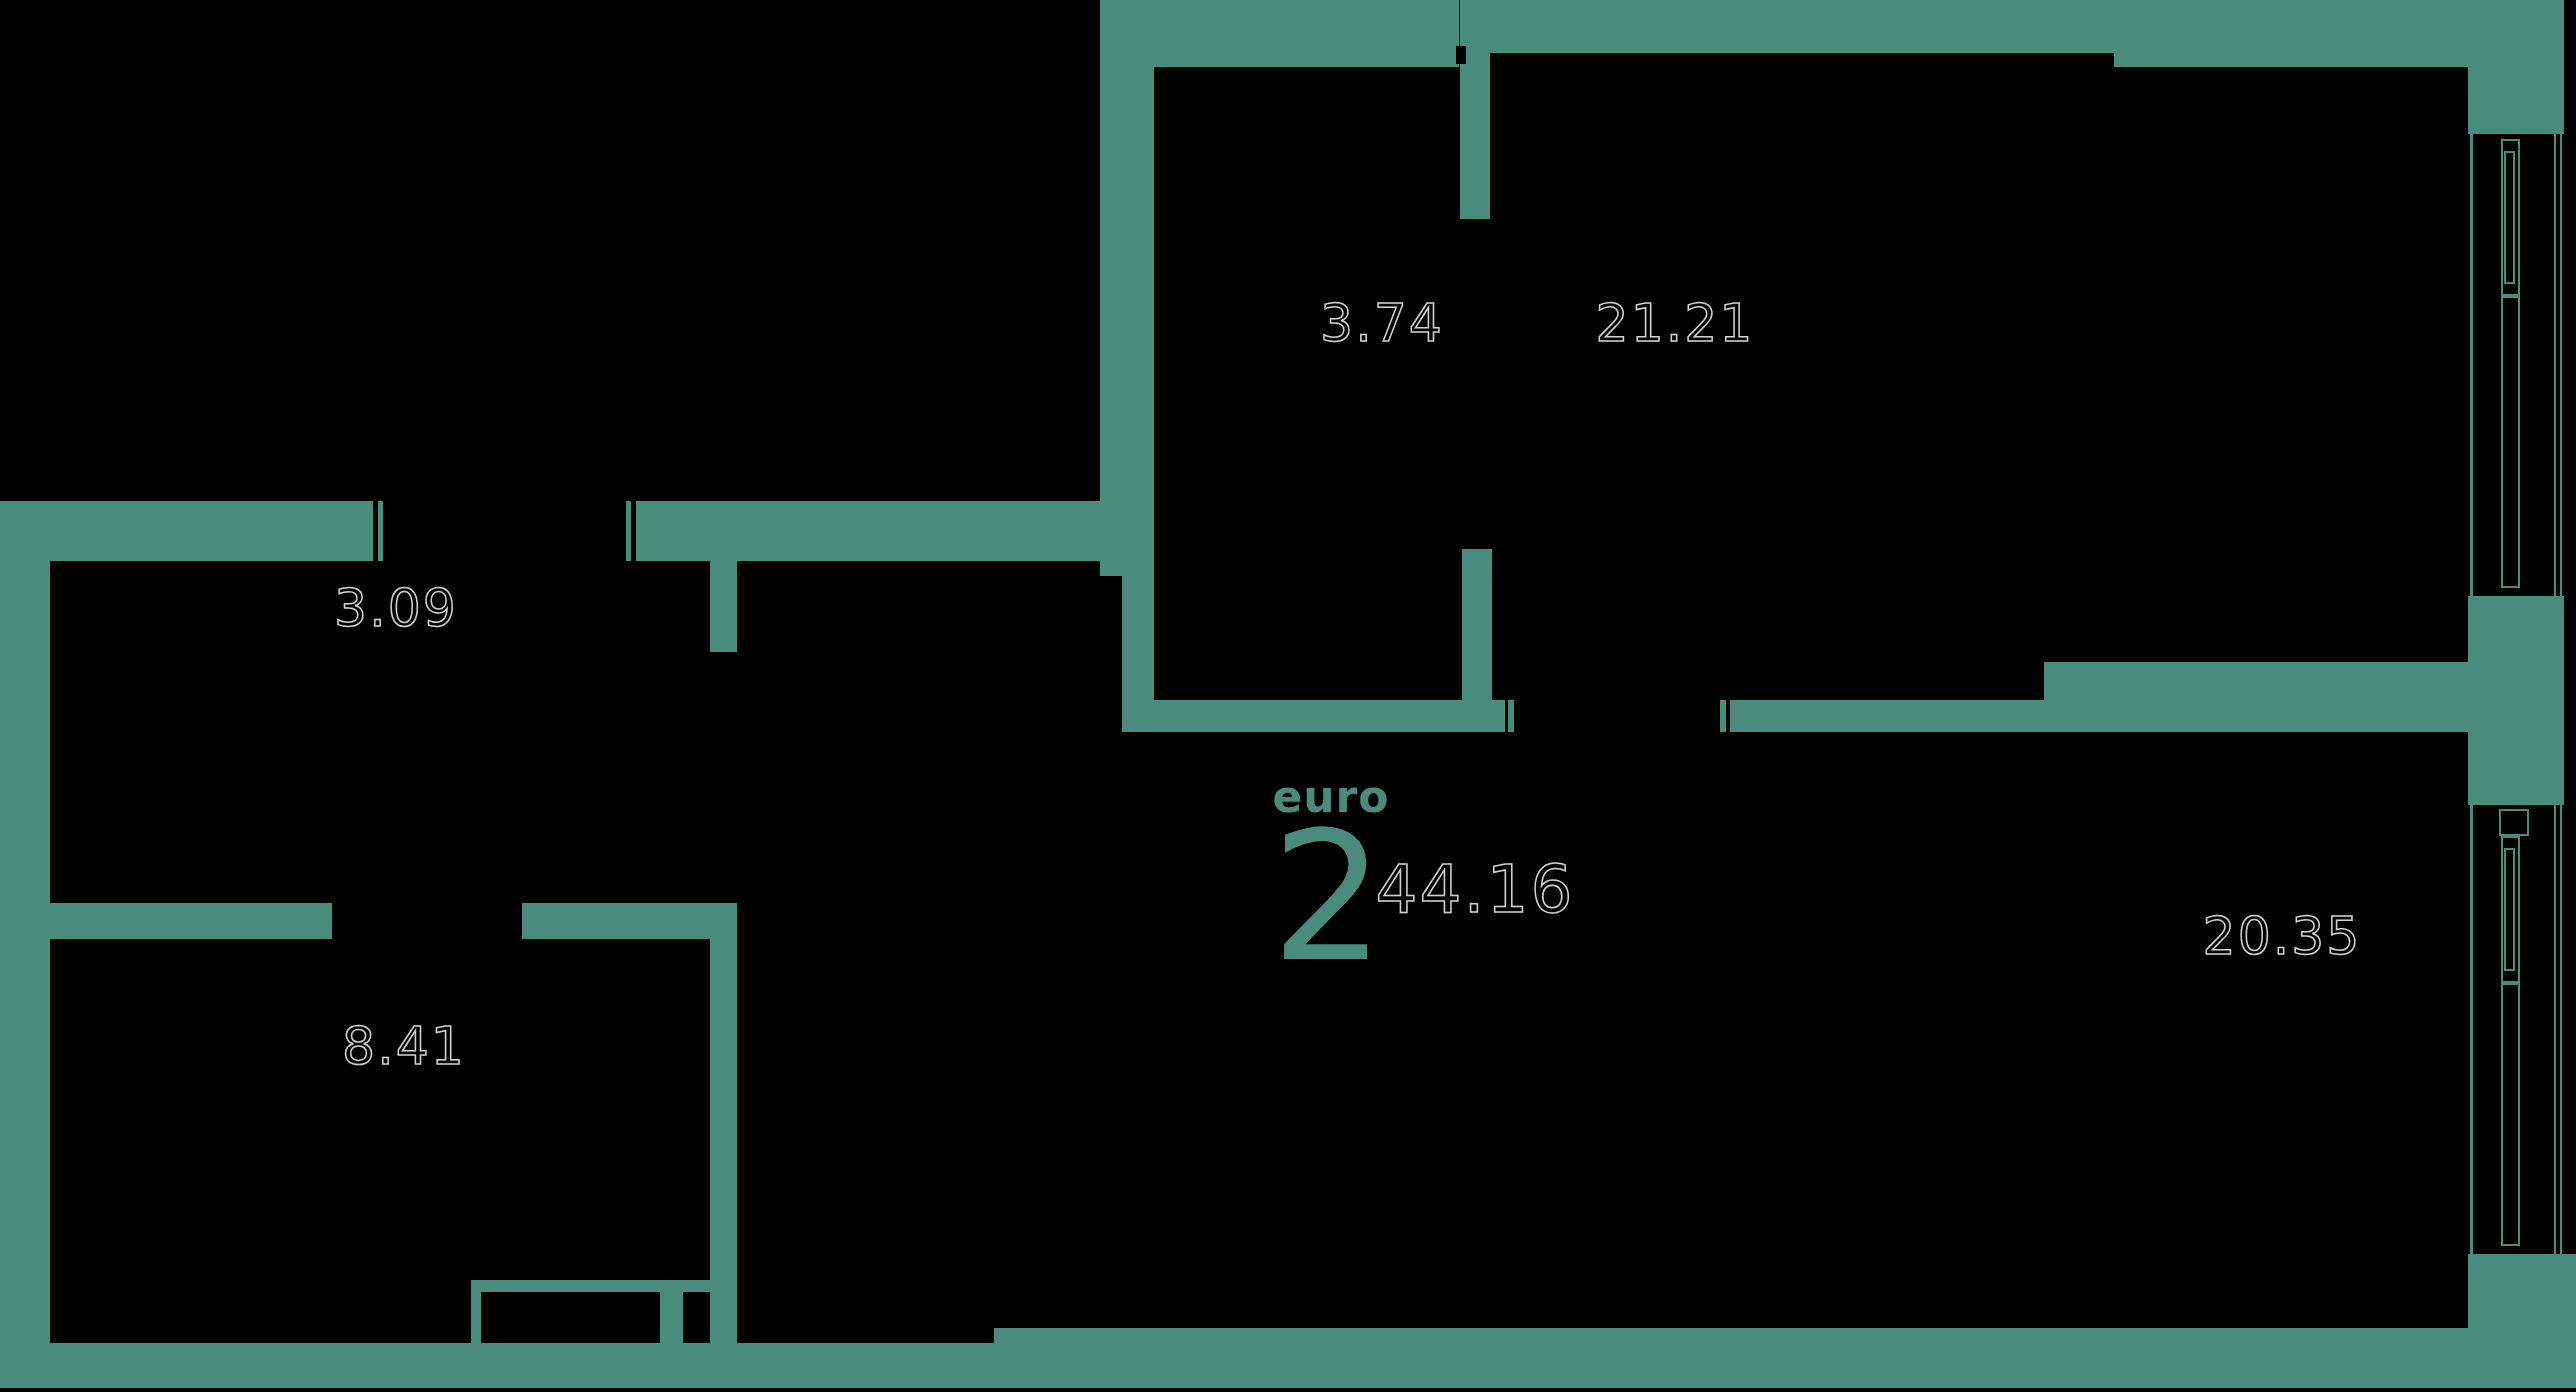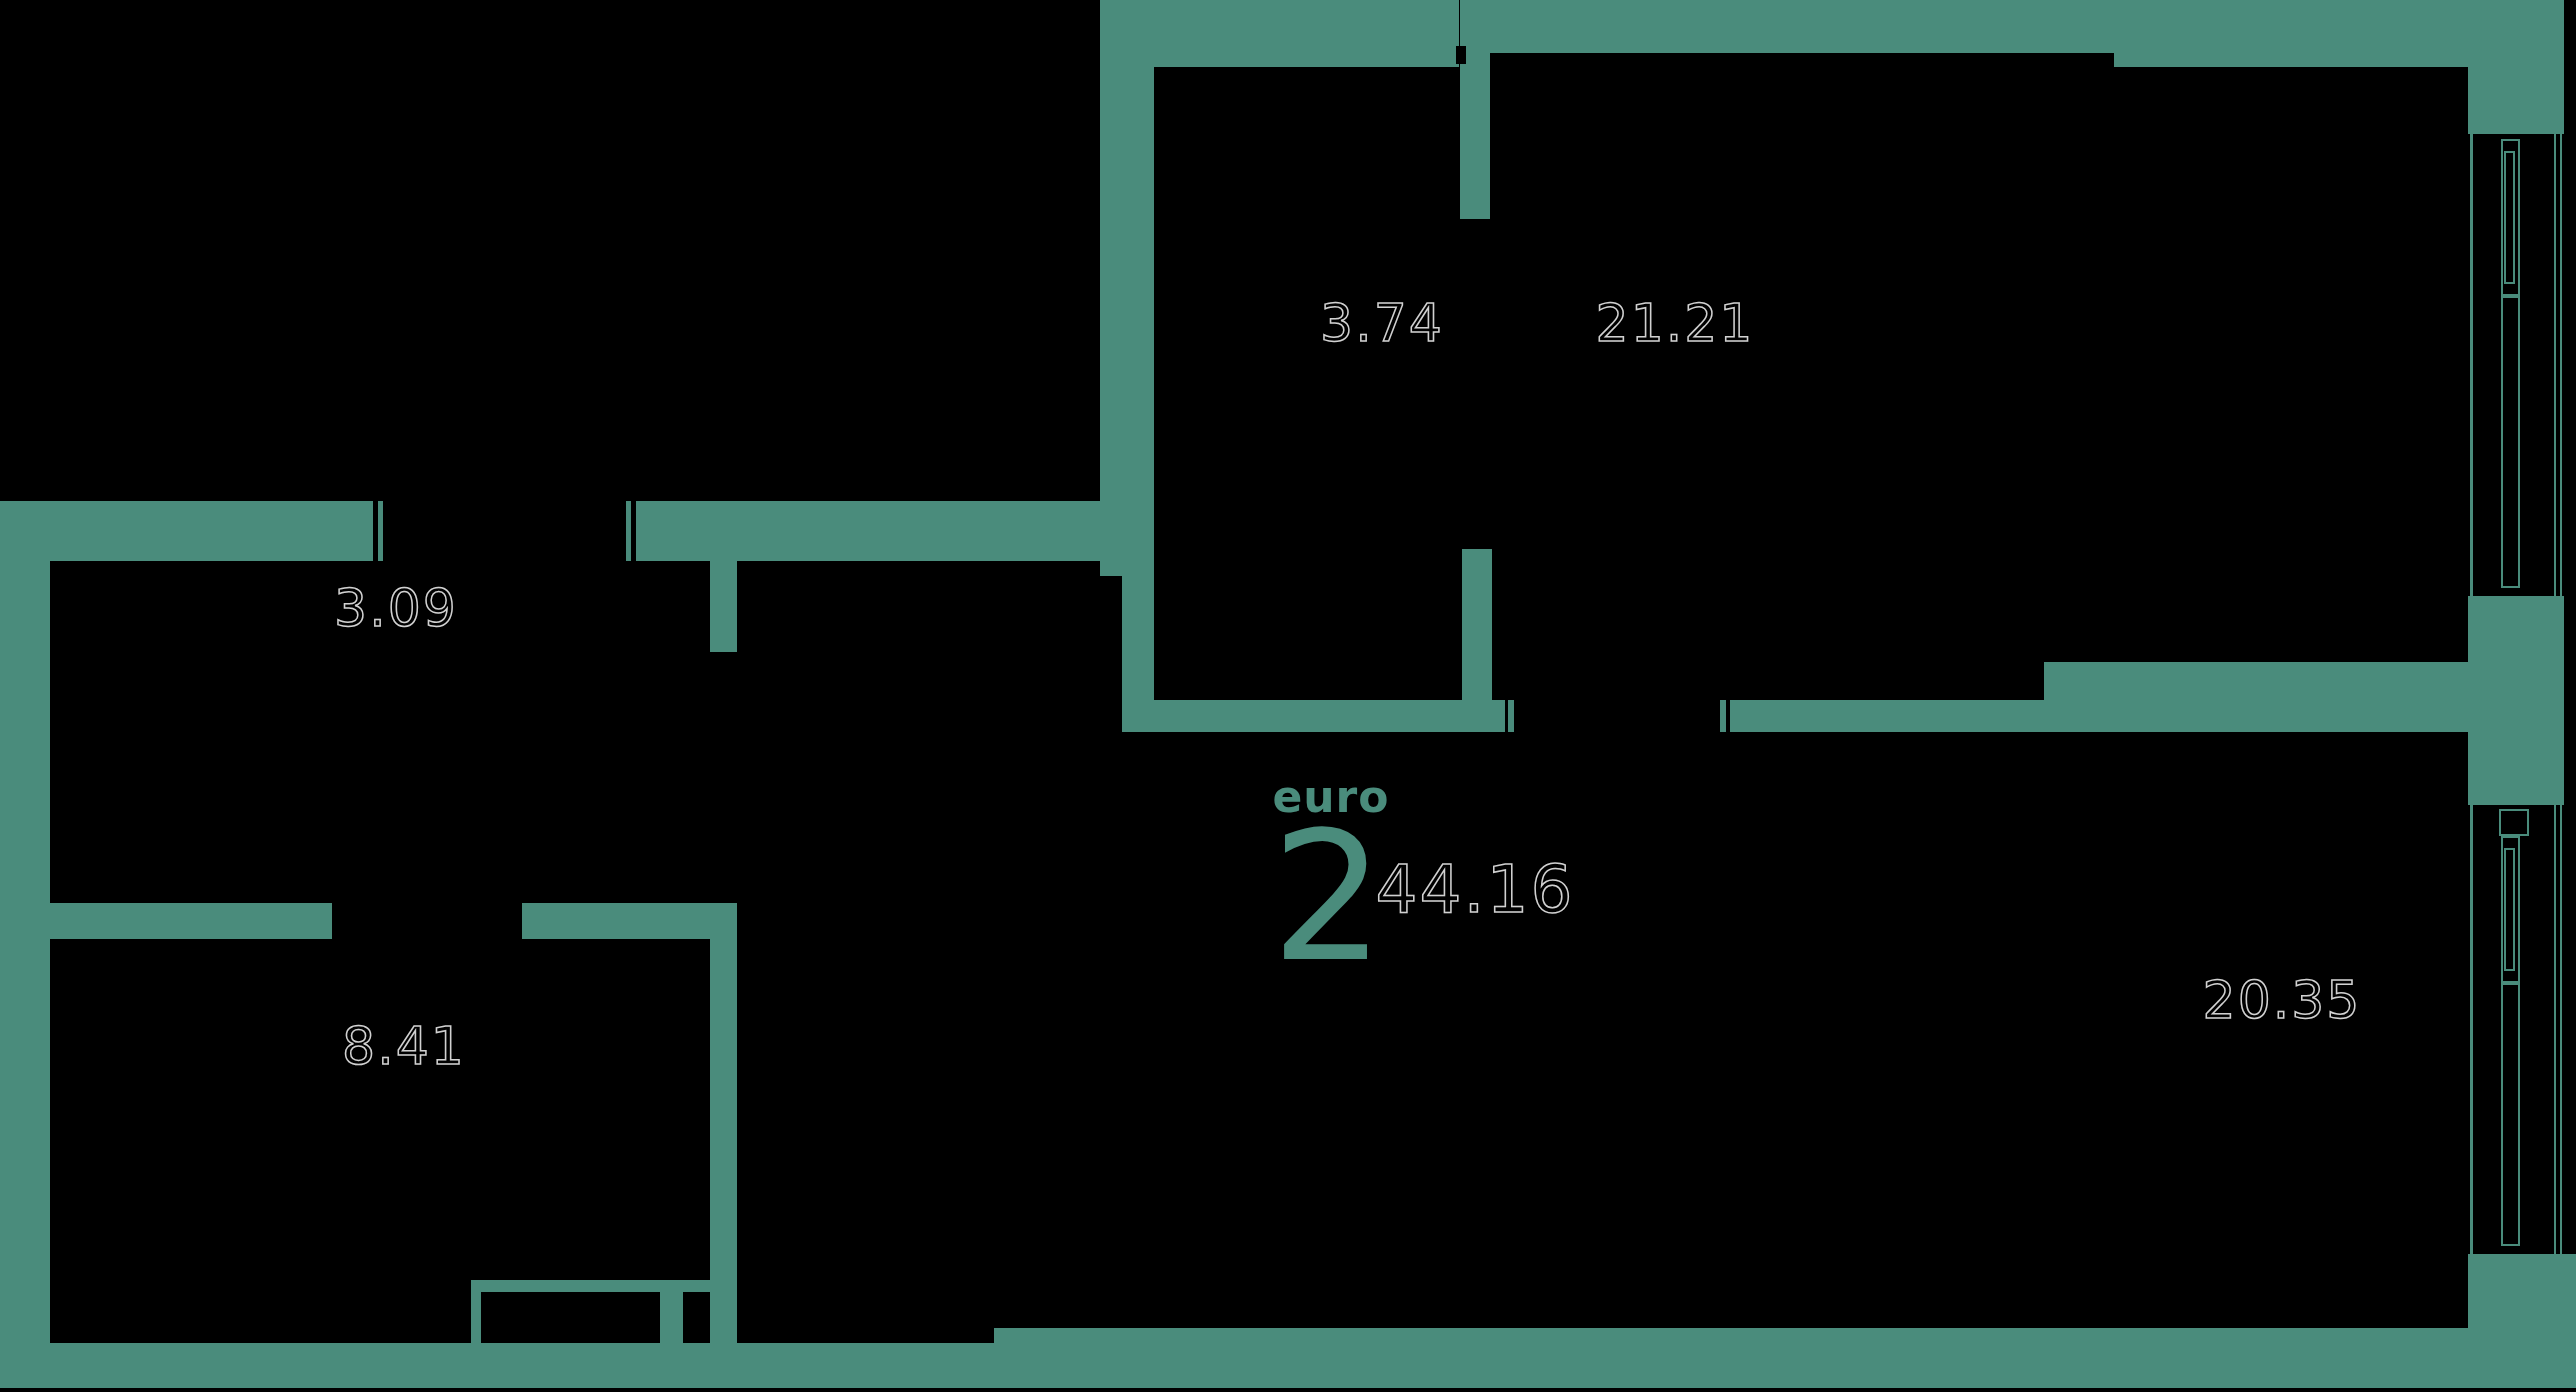--- a/index.html
+++ b/index.html
@@ -74,21 +74,21 @@
     </div>
 
   <div class="label area-num" style="left:396px;top:608px">3.09</div>
 
   <div class="label area-num" style="left:404px;top:1046px">8.41</div>
 
   <div class="label area-num" style="left:1382px;top:323px">3.74</div>
 
   <div class="label area-num" style="left:1675px;top:323px">21.21</div>
 
-  <div class="label area-num" style="left:2282px;top:1000px">20.35</div>
+  <div class="label area-num" style="left:2282px;top:936px">20.35</div>
 
   <div class="label euro-word" style="left: 1331px; top: 796px; color: rgb(74, 140, 124);">euro</div>
 
   <div class="label big-num" style="left: 1328px; top: 897px; color: rgb(74, 140, 124);">2</div>
 
   <div class="label total-num" style="left:1451px;top:890px">44.16</div>
 </div>
 
 
 </body></html>

